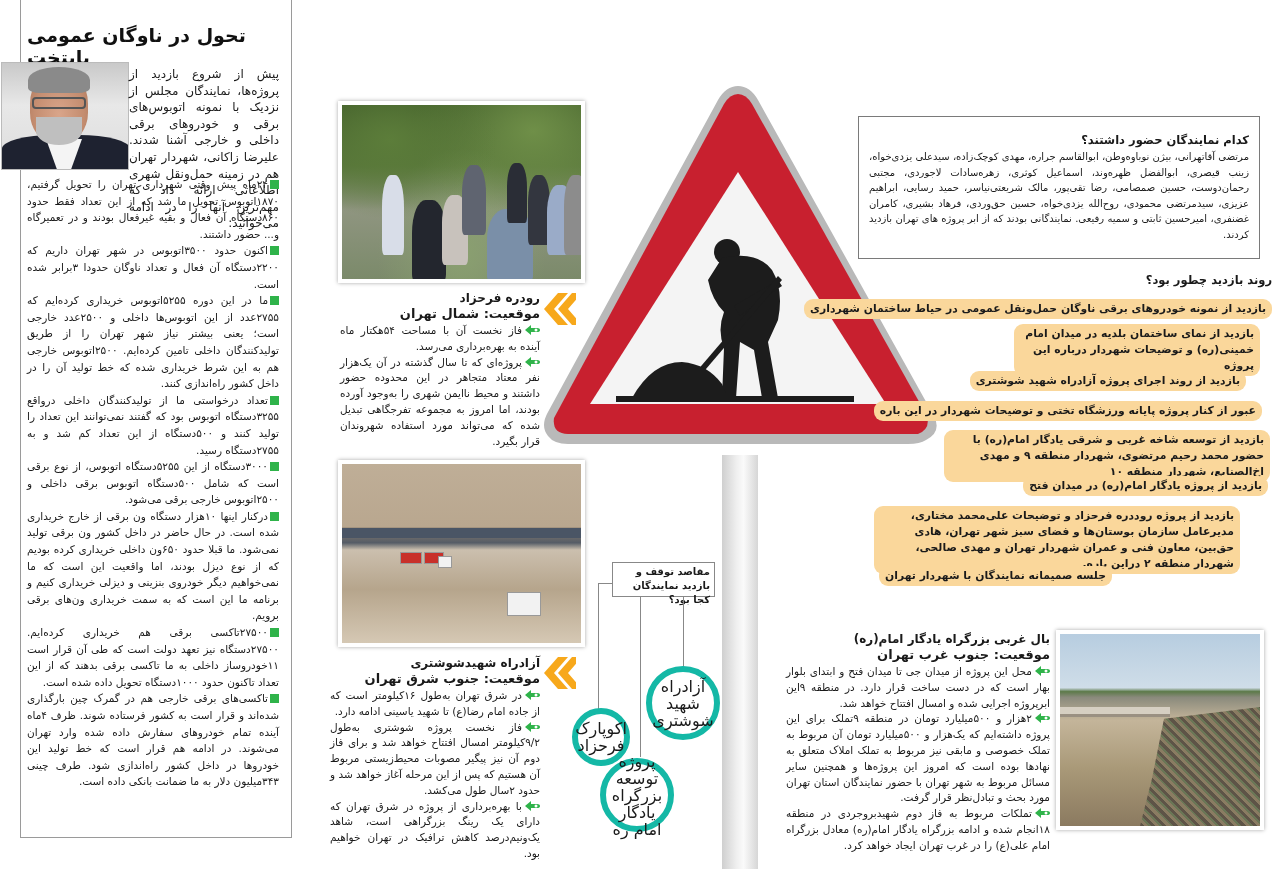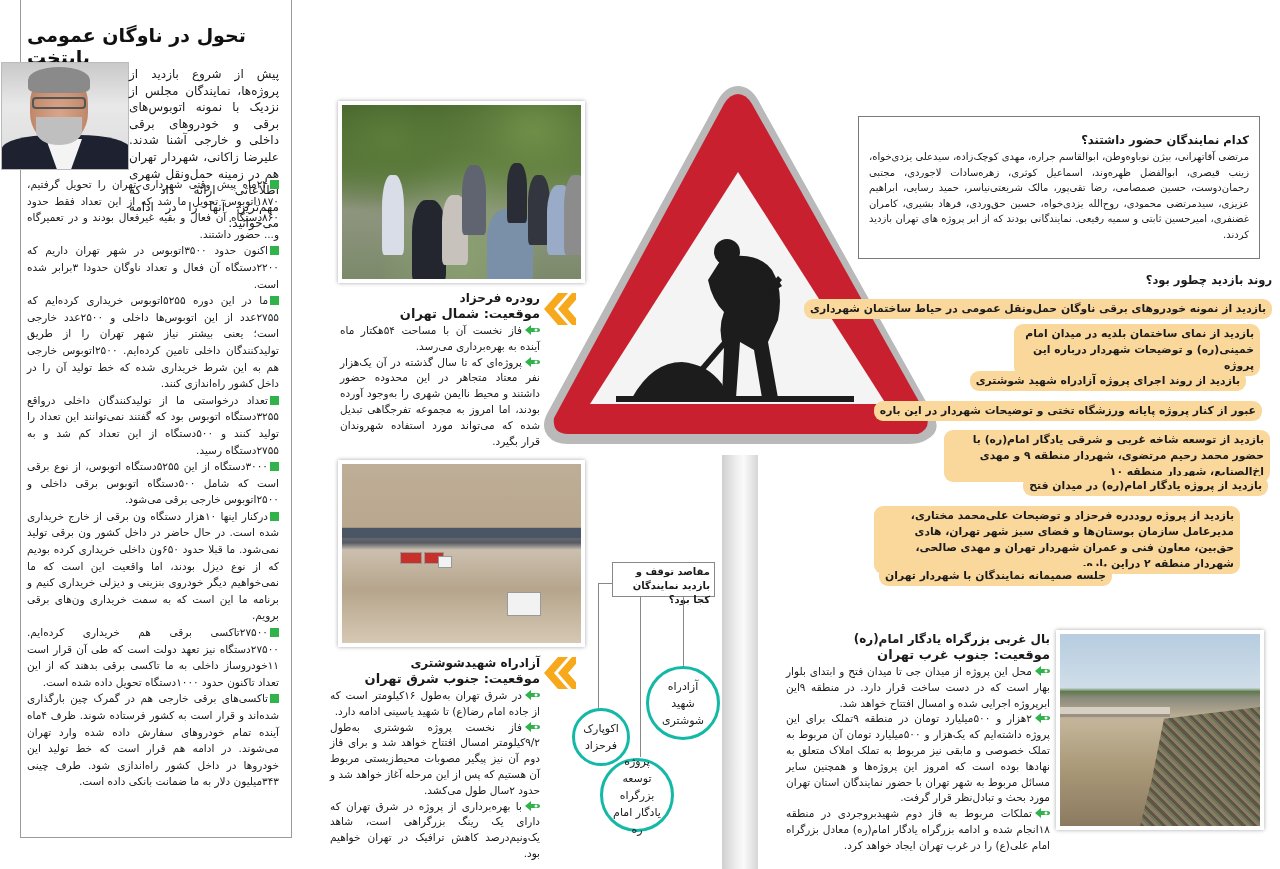--- a/index.html
+++ b/index.html
@@ -128,23 +128,23 @@
     }
     .hl.multi { white-space: normal; margin-left: 9px; }
 
     
     .q-box {
       position: absolute; left: 612px; top: 562px; width: 103px; height: 35px;
       border: 1px solid #888; font-size: 10px; font-weight: bold; line-height: 14px;
       padding: 2px 4px; text-align: right; background: #fff;
     }
     .circle {
-      position: absolute; border: 3px solid #14b8a6; border-radius: 50%; background: #fff;
+      position: absolute; border: 6px solid #14b8a6; border-radius: 50%; background: #fff;
       display: flex; align-items: center; justify-content: center; text-align: center;
-      font-size: 11px; line-height: 17px; padding: 6px;
+      font-size: 16px; line-height: 17px; padding: 6px;
     }
     .vline { position: absolute; width: 1px; background: #888; }
     .hline { position: absolute; height: 1px; background: #888; }
   </style>
 </head>
 <body>
 
 <div class="left-col">
   <div class="left-title">تحول در ناوگان عمومی پایتخت</div>
   <div class="portrait">

